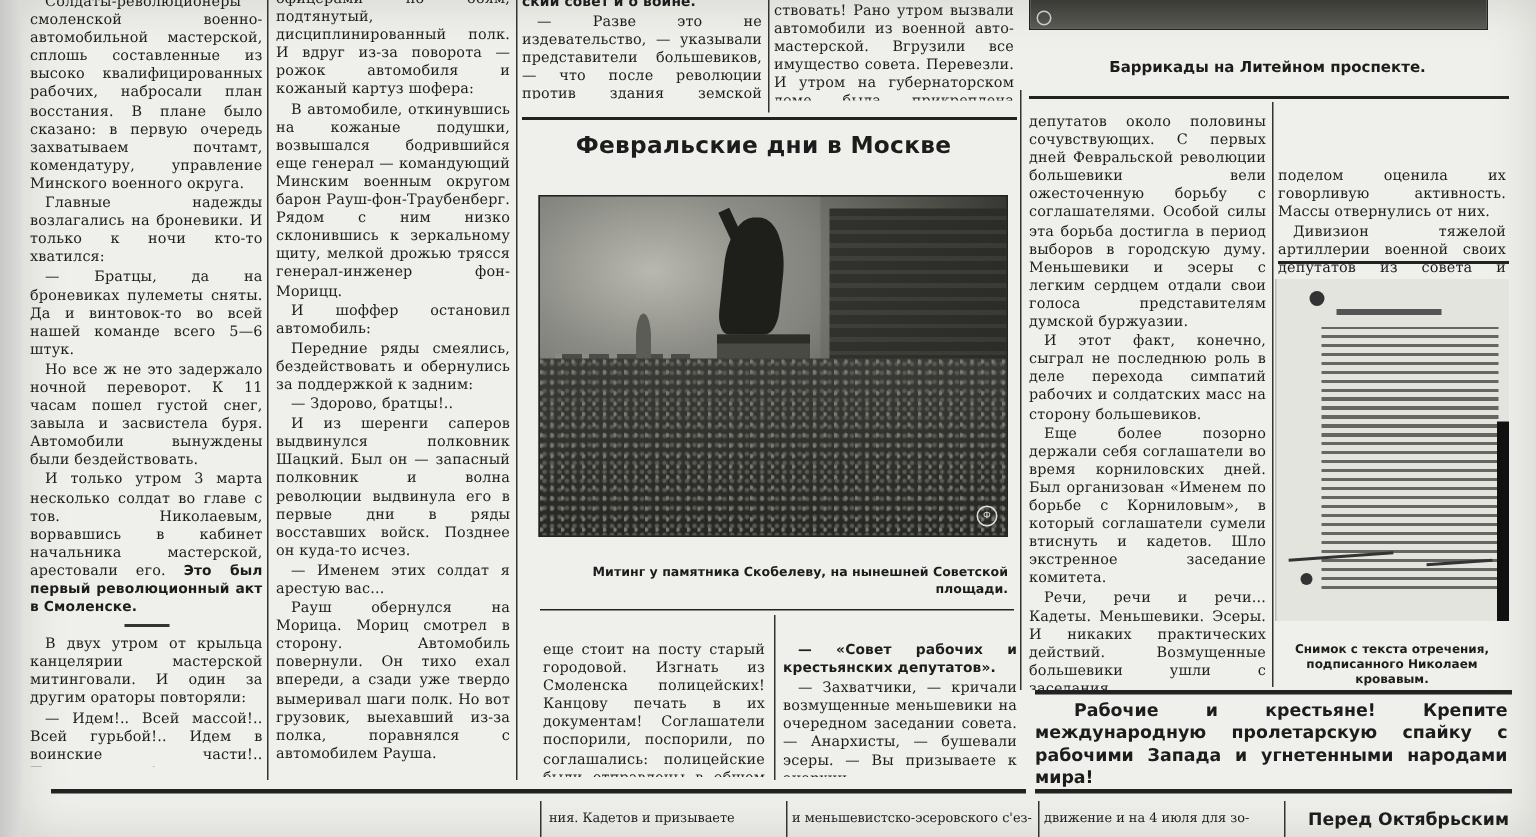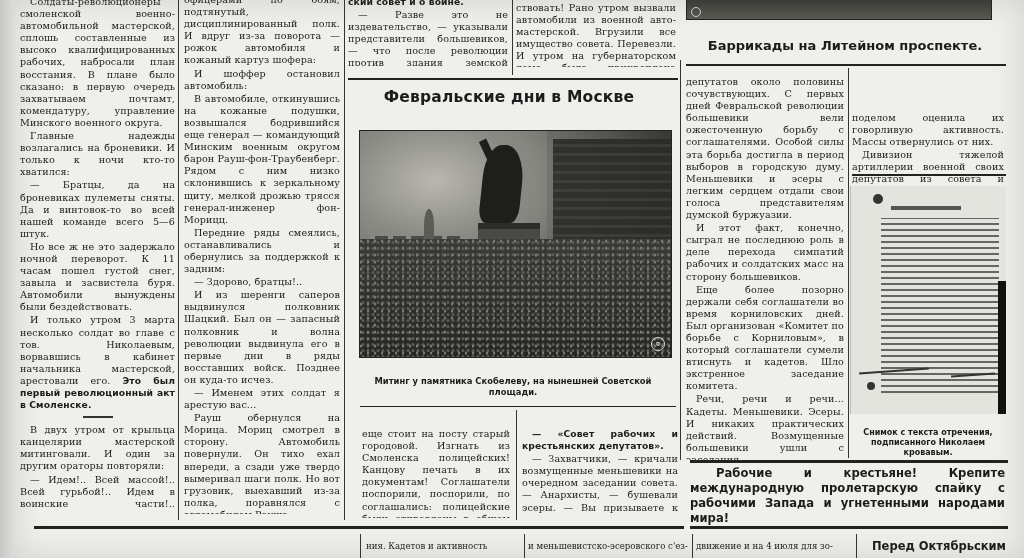--- a/index.html
+++ b/index.html
@@ -120,23 +120,23 @@
   <div class="sep-short"></div>
   <p>В двух утром от крыльца канцелярии мастерской митинговали. И один за другим ораторы повторяли:</p>
   <p>— Идем!.. Всей массой!.. Всей гурьбой!.. Идем в воинские части!.. Присоединятся!..</p>
 
 </div>
 
 <div class="vrule" style="left:178px; top:0; height:520px;"></div>
 
 <div class="col" style="left:184px; top:-6px; width:156px; height:520px;">
   <p class="noind">офицерами по боям, подтянутый, дисциплинированный полк. И вдруг из-за поворота — рожок автомобиля и кожаный картуз шофера:</p>
+  <p>В автомобиле, откинувшись на кожаные подушки, возвышался бодрившийся еще генерал — командующий Минским военным округом барон Рауш-фон-Траубенберг. Рядом с ним низко склонившись к зеркальному щиту, мелкой дрожью трясся генерал-инженер фон-Морицц.</p>
   <p>И шоффер остановил автомобиль:</p>
-  <p>В автомобиле, откинувшись на кожаные подушки, возвышался бодрившийся еще генерал — командующий Минским военным округом барон Рауш-фон-Траубенберг. Рядом с ним низко склонившись к зеркальному щиту, мелкой дрожью трясся генерал-инженер фон-Морицц.</p>
-  <p>Передние ряды смеялись, останавливались и обернулись за поддержкой к задним:</p>
+  <p>Передние ряды смеялись, бездействовать и обернулись за поддержкой к задним:</p>
   <p>— Здорово, братцы!..</p>
   <p>И из шеренги саперов выдвинулся полковник Шацкий. Был он — запасный полковник и волна революции выдвинула его в первые дни в ряды восставших войск. Позднее он куда-то исчез.</p>
   <p>— Именем этих солдат я арестую вас...</p>
   <p>Рауш обернулся на Морица. Мориц смотрел в сторону. Автомобиль повернули. Он тихо ехал впереди, а сзади уже твердо вымеривал шаги полк. Но вот грузовик, выехавший из-за полка, поравнялся с автомобилем Рауша.</p>
 
 </div>
 
 <div class="vrule" style="left:344px; top:0; height:520px;"></div>
 
 <div class="col" style="left:348px; top:-4px; width:160px; height:70px;">
@@ -159,21 +159,21 @@
   <div class="building"></div>
   <div class="colonnade"></div>
   <div class="dome"></div>
   <div class="pedestal"></div>
   <div class="statue"></div>
   <div class="statue-arm"></div>
   <div class="crowd"></div>
   <div class="mark">Ф</div>
 </div>
 
-<div class="caption" style="left:354px; top:376px; width:318px;">Митинг у памятника Скобелеву, на нынешней Советской площади.</div>
+<div class="caption" style="left:354px; top:376px; width:318px;text-align:right;">Митинг у памятника Скобелеву, на нынешней Советской площади.</div>
 
 <div class="hrule" style="left:360px; top:406px; width:316px; height:1px;"></div>
 
 <div class="col" style="left:362px; top:428px; width:148px; height:90px;">
   <p class="noind">еще стоит на посту старый городовой. Изгнать из Смоленска полицейских! Канцову печать в их документам! Соглашатели поспорили, поспорили, по соглашались: полицейские были отправлены в общем порядке на фронт.</p>
 
 </div>
 
 <div class="vrule" style="left:516px; top:410px; height:110px;"></div>
 
@@ -181,28 +181,28 @@
   <p class="bold">— «Совет рабочих и крестьянских депутатов».</p>
   <p>— Захватчики, — кричали возмущенные меньшевики на очередном заседании совета. — Анархисты, — бушевали эсеры. — Вы призываете к анархии.</p>
 
 </div>
 
 <div class="vrule" style="left:680px; top:60px; height:400px;"></div>
 
 <div class="top-photo">
   <div class="mark"></div>
 </div>
-<div class="caption" style="left:700px; top:40px; width:290px; font-size:13px;">Баррикады на Литейном проспекте.</div>
+<div class="caption" style="left:700px; top:40px; width:290px; font-size:10px;">Баррикады на Литейном проспекте.</div>
 
 <div class="hrule" style="left:686px; top:64px; width:320px;"></div>
 
 <div class="col" style="left:686px; top:76px; width:158px; height:384px;">
   <p class="noind">депутатов около половины сочувствующих. С первых дней Февральской революции большевики вели ожесточенную борьбу с соглашателями. Особой силы эта борьба достигла в период выборов в городскую думу. Меньшевики и эсеры с легким сердцем отдали свои голоса представителям думской буржуазии.</p>
   <p>И этот факт, конечно, сыграл не последнюю роль в деле перехода симпатий рабочих и солдатских масс на сторону большевиков.</p>
-  <p>Еще более позорно держали себя соглашатели во время корниловских дней. Был организован «Комитет по борьбе с Корниловым», в который соглашатели сумели втиснуть и кадетов. Шло экстренное заседание комитета.</p>
+  <p>Еще более позорно держали себя соглашатели во время корниловских дней. Был организован «Именем по борьбе с Корниловым», в который соглашатели сумели втиснуть и кадетов. Шло экстренное заседание комитета.</p>
   <p>Речи, речи и речи... Кадеты. Меньшевики. Эсеры. И никаких практических действий. Возмущенные большевики ушли с заседания.</p>
 
 </div>
 
 <div class="vrule" style="left:848px; top:68px; height:390px;"></div>
 
 <div class="col" style="left:852px; top:80px; width:152px; height:90px;margin-top:32px;">
   <p class="noind">поделом оценила их говорливую активность. Массы отвернулись от них.</p>
   <p><span>Дивизион тяжелой артиллерии военной своих депутатов из совета и</span> <span class="bold">послал туда 18 большевиков.</span></p>
 
@@ -221,19 +221,19 @@
 </div>
 
 <div class="caption" style="left:852px; top:428px; width:152px; font-size:8px; line-height:10px;">Снимок с текста отречения, подписанного Николаем кровавым.</div>
 
 <div class="hrule thick" style="left:690px; top:460px; width:318px;"></div>
 <div class="slogan">Рабочие и крестьяне! Крепите международную пролетарскую спайку с рабочими Запада и угнетенными народами мира!</div>
 <div class="hrule thick" style="left:690px; top:526px; width:318px;"></div>
 
 <div class="hrule thick" style="left:34px; top:526px; width:650px;"></div>
 <div class="vrule" style="left:360px; top:534px; height:24px;"></div>
-<div class="bottom-snip" style="left:366px; width:154px;">ния. Кадетов и активность</div>
+<div class="bottom-snip" style="left:366px; width:154px;">ния. Кадетов и призываете</div>
 <div class="vrule" style="left:524px; top:534px; height:24px;"></div>
 <div class="bottom-snip" style="left:528px; width:160px;">и меньшевистско-эсеровского с'ез-</div>
 <div class="vrule" style="left:692px; top:534px; height:24px;"></div>
 <div class="bottom-snip" style="left:696px; width:160px;">движение и на 4 июля для зо-</div>
 <div class="vrule" style="left:856px; top:534px; height:24px;"></div>
 <div class="bottom-head">Перед Октябрьским</div>
 
 </body></html>

